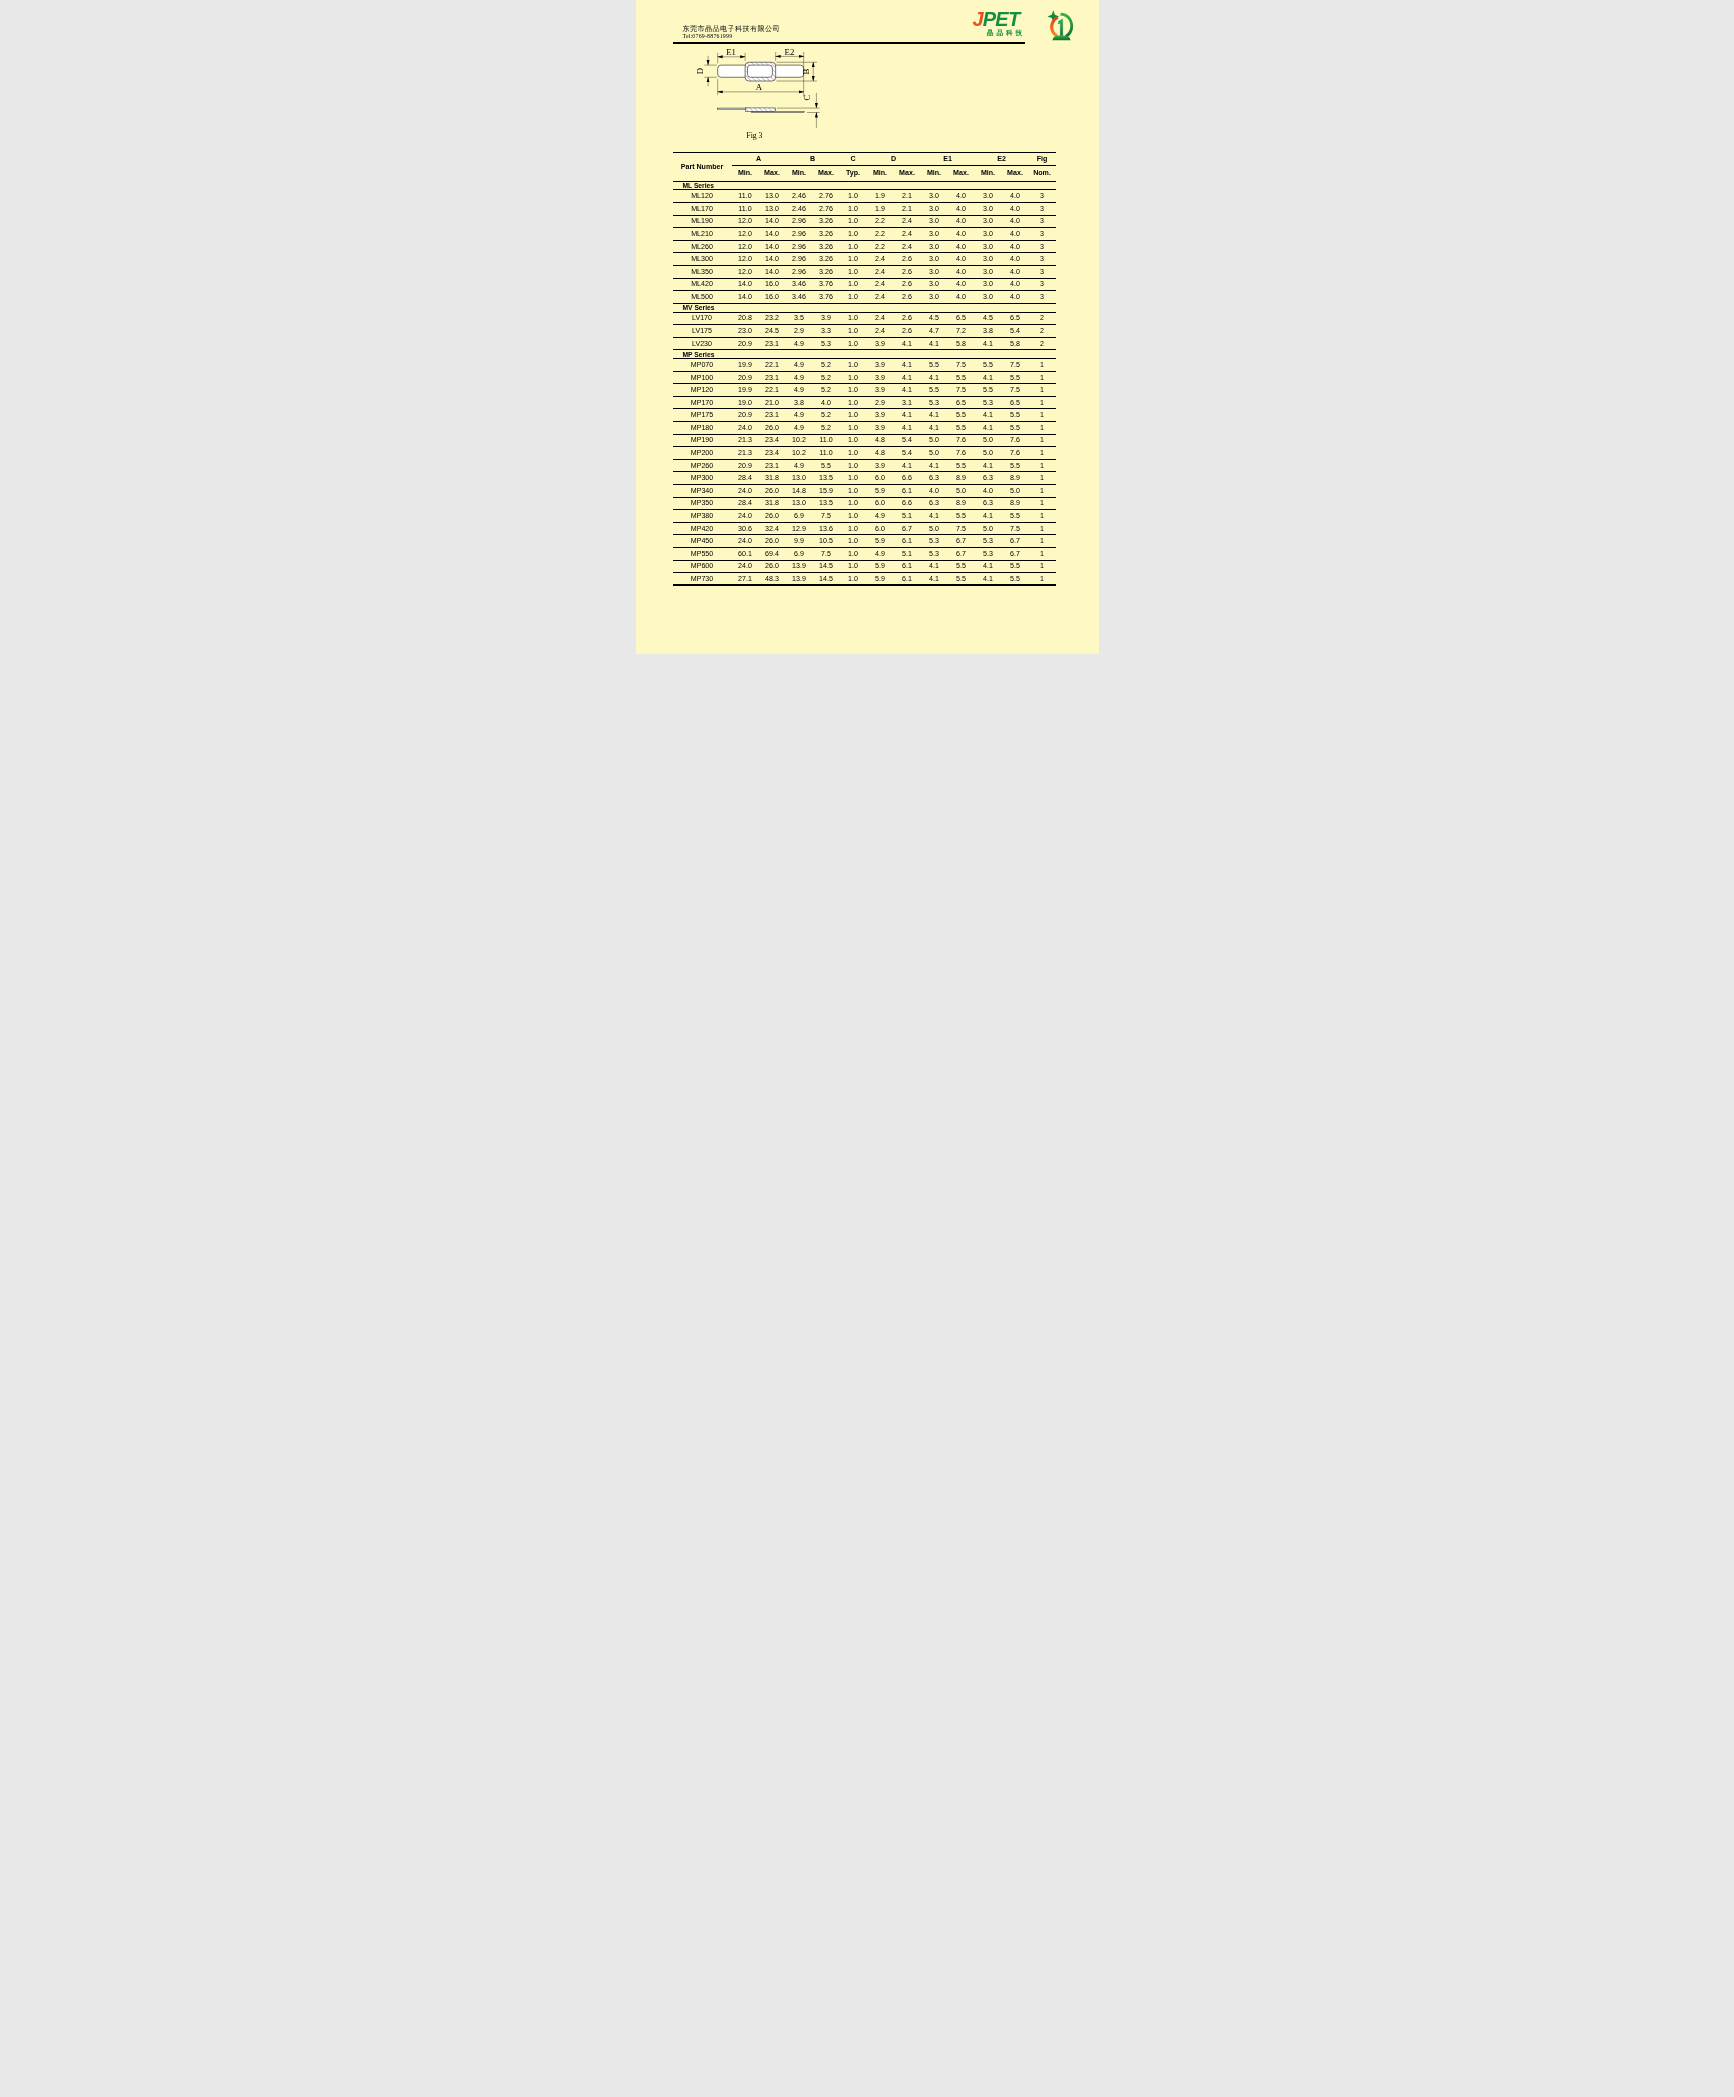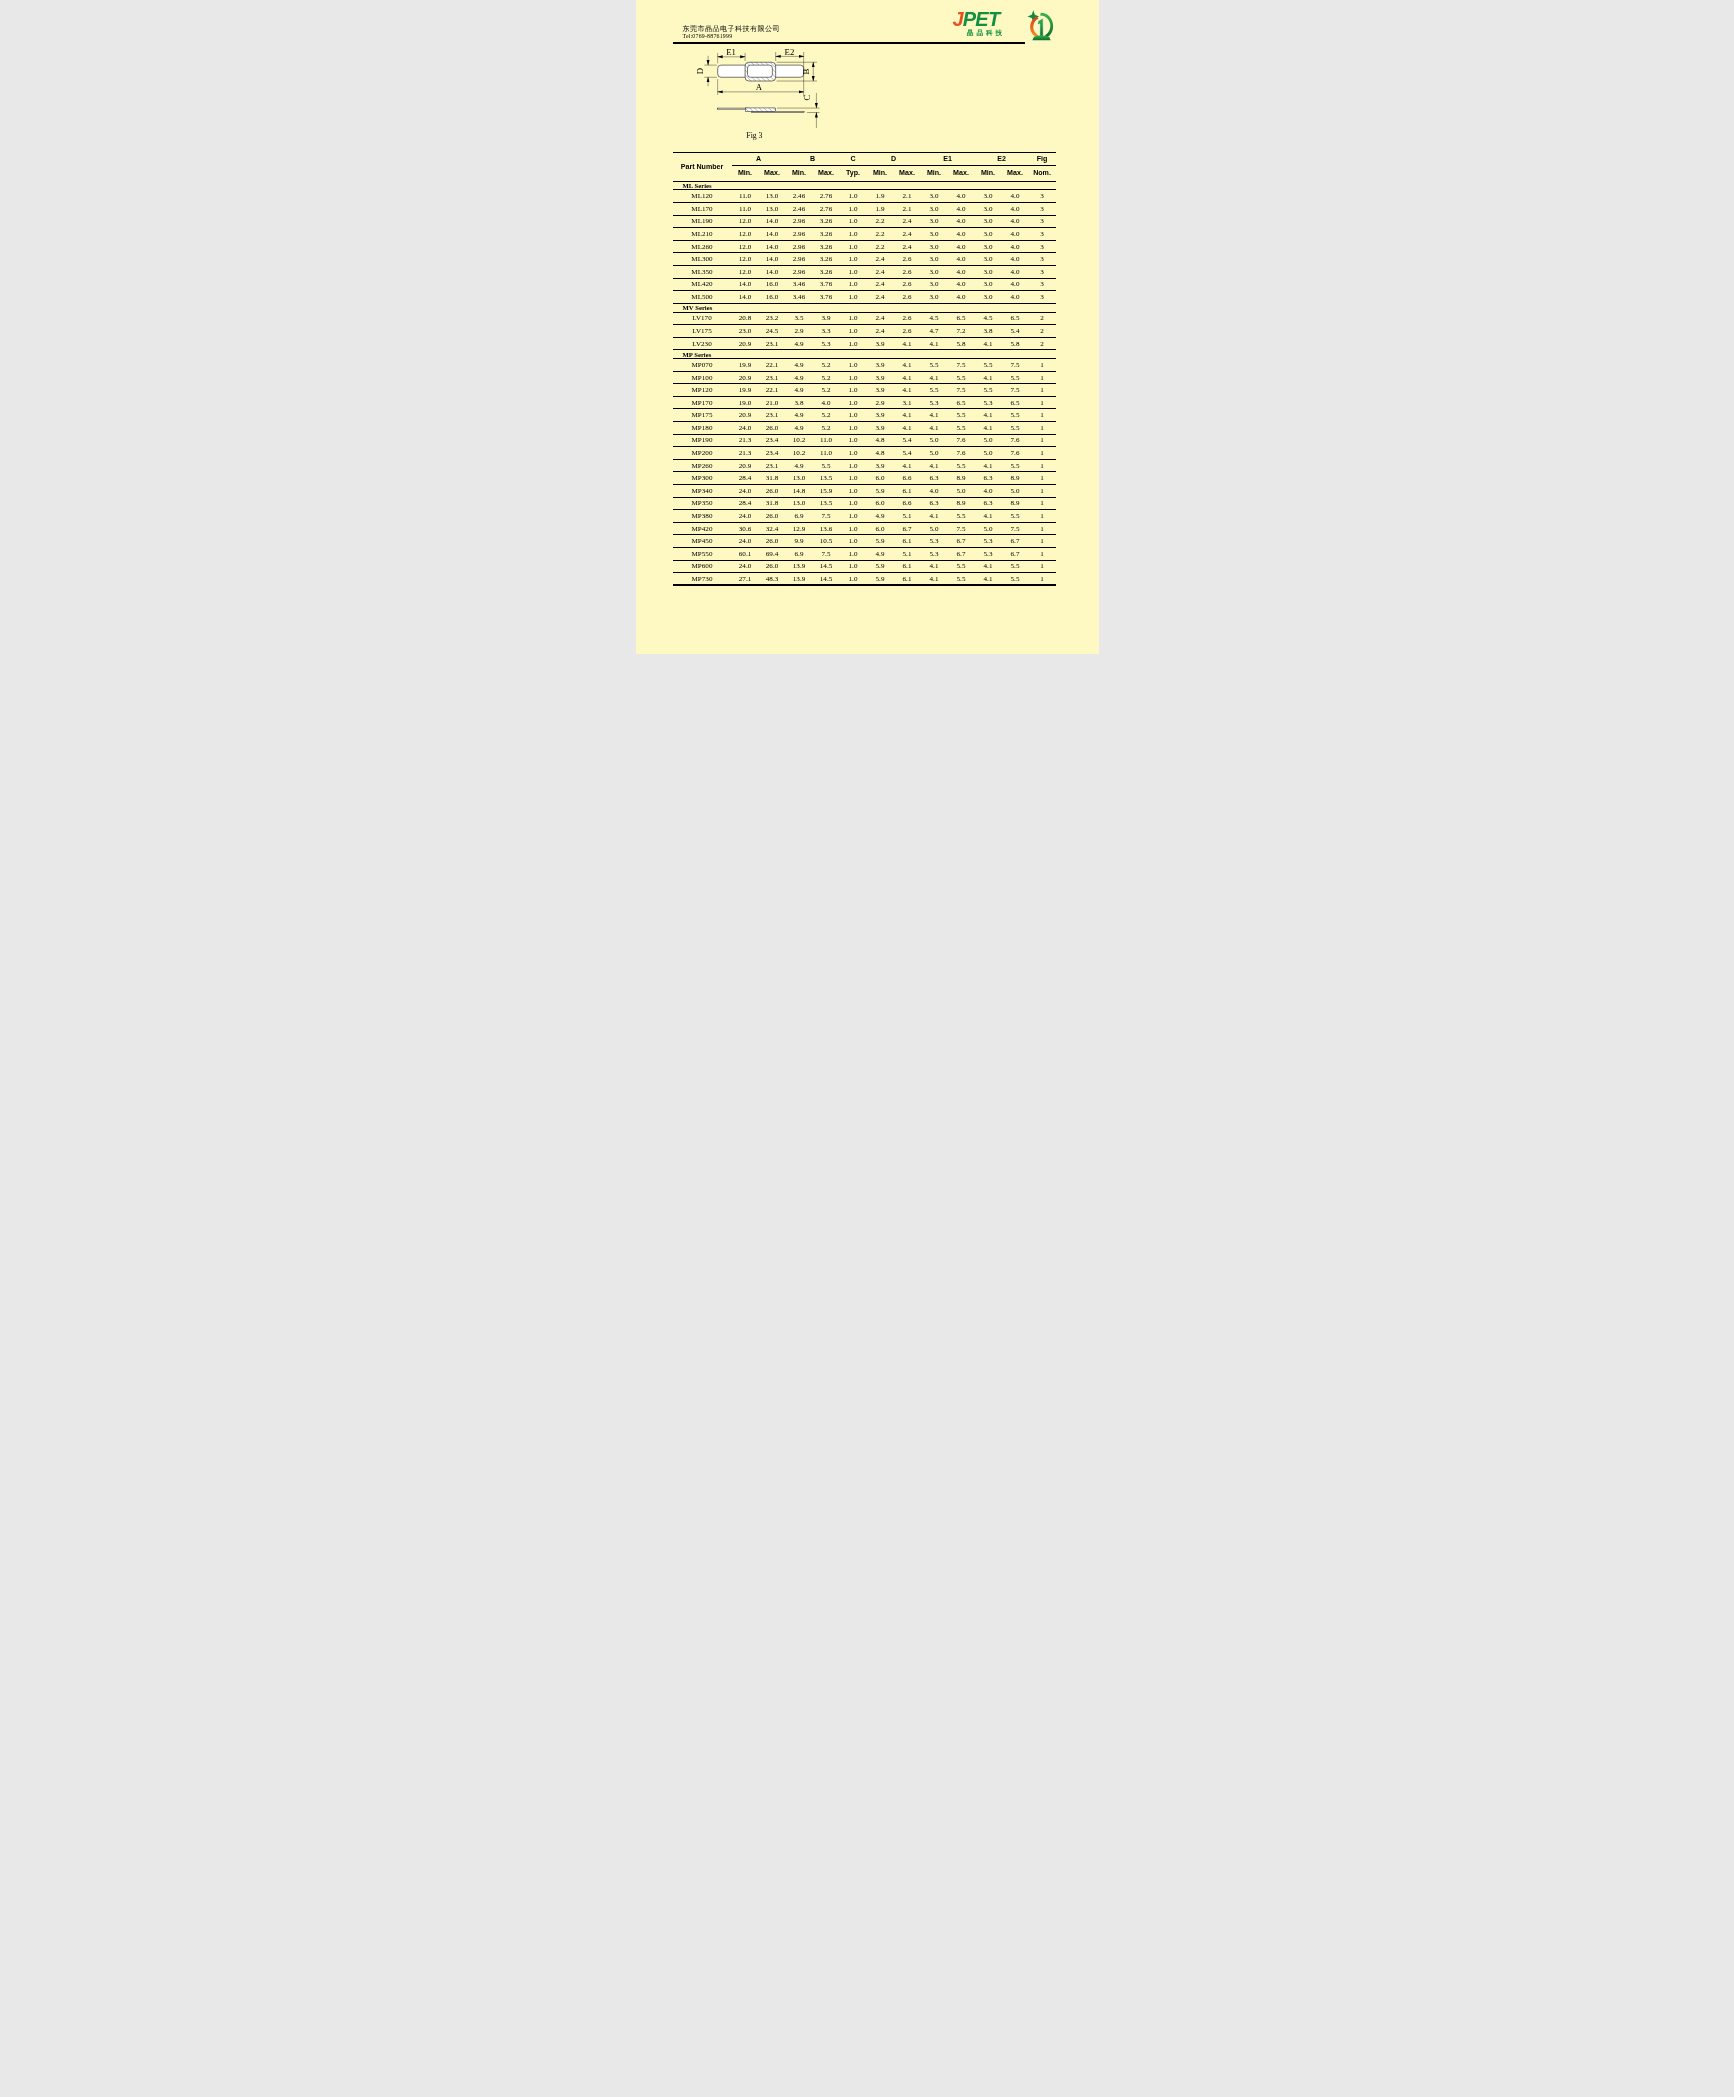--- a/index.html
+++ b/index.html
@@ -23,21 +23,21 @@
     position:absolute; left:47px; top:33px;
     font-family:"Liberation Serif",serif;
     font-size:5.9px; letter-spacing:0.2px;
   }
   .header-rule{
     position:absolute; left:37px; top:42px;
     width:352px; height:1.7px; background:#000;
   }
   
   .logo{
-    position:absolute; left:317px; top:10px;
+    position:absolute; left:337px; top:10px;
     display:flex; align-items:flex-start; gap:19px;
   }
   .logo-textblock{display:flex; flex-direction:column;}
   .logo-wordmark{
     font-style:italic; font-weight:bold;
     font-size:20px; line-height:18.5px; letter-spacing:-0.8px;
     white-space:nowrap;
   }
   .logo-wordmark .lj{color:#e8501d;}
   .logo-wordmark .lpet{color:#128f40;}
@@ -61,21 +61,21 @@
   .parts-table th, .parts-table td{
     padding:0; margin:0; text-align:center; vertical-align:middle;
     font-size:7.1px; overflow:hidden; white-space:nowrap;
   }
   .parts-table thead th{font-weight:bold;}
   .parts-table tr.group-row{height:12.6px;}
   .parts-table tr.group-row th.gcell{border-bottom:0.8px solid #000;}
   .parts-table tr.sub-row{height:16px;}
   .parts-table tr.sub-row th{border-bottom:1.7px solid #000;margin-top:11px;}
   .parts-table th.pn-head{border-bottom:1.7px solid #000; font-size:7.1px;margin-top:16px;}
-  .parts-table tbody tr{height:12.6px; border-bottom:0.8px solid #000;font-family:Liberation Serif, serif;}
+  .parts-table tbody tr{height:12.6px; border-bottom:0.8px solid #000;}
   .parts-table tbody tr:last-child{border-bottom:none;}
   .parts-table tbody tr.section-row{height:8.8px;}
   .parts-table tbody tr.section-row td{
     text-align:left; padding-left:10px; font-weight:bold; font-size:6.7px;
   }
 </style>
 </head>
 <body>
 
 <div class="page">

